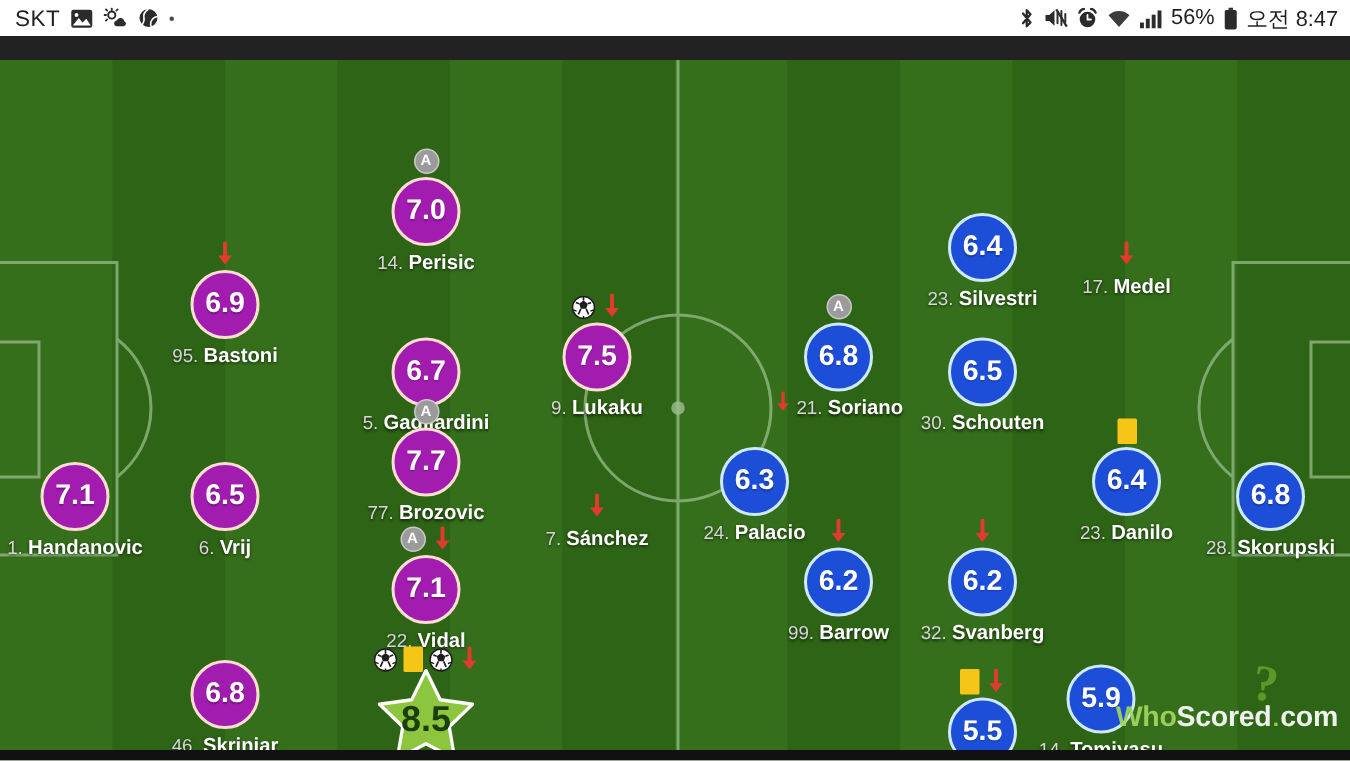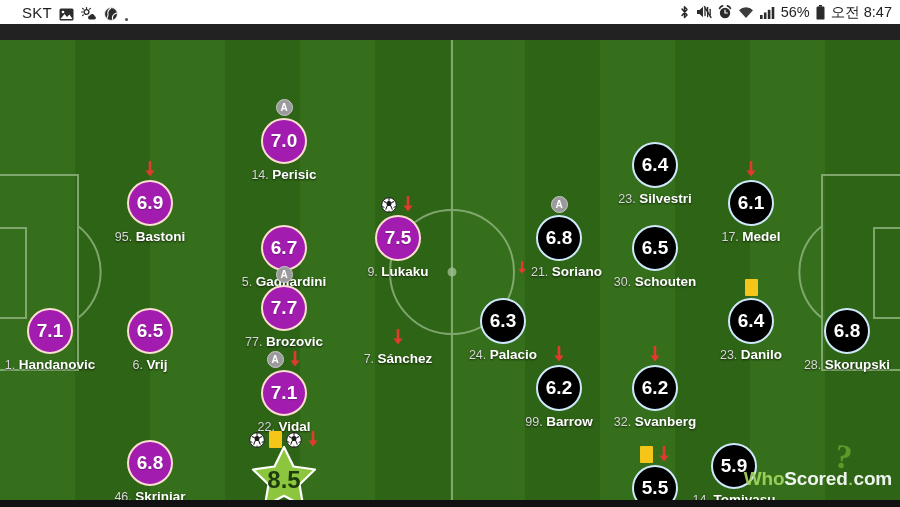--- a/index.html
+++ b/index.html
@@ -14,21 +14,21 @@
 
   
   .statusbar {
     position: absolute; top: 0; left: 0;
     width: 900px; height: 24px;
     background: #ffffff;
     display: flex; align-items: center;
     padding: 0 8px 0 10px;
     color: #1b1b1b;
   }
-  .sb-left { display: flex; align-items: flex-end; gap: 7px; margin-left: 12px; }
+  .sb-left { display: flex; align-items: center; gap: 7px; }
   .sb-right { margin-left: auto; display: flex; align-items: center; gap: 6px; }
   .carrier { font-size: 15px; letter-spacing: .3px; color: #1f1f1f; }
   .sb-ico { display: inline-flex; align-items: center; justify-content: center; line-height: 1; color: #2b2b2b; }
   .sb-ico svg { display: block; }
   .sb-text { font-size: 14.5px; color: #1f1f1f; white-space: nowrap; }
   .sb-dot { width: 3px; height: 3px; border-radius: 50%; background: #4a4a4a; display: inline-block; }
 
   
   .appbar {
     position: absolute; top: 24px; left: 0;
@@ -81,21 +81,21 @@
   }
   .bubble {
     width: 46px; height: 46px; border-radius: 50%;
     margin: 0 auto;
     display: flex; align-items: center; justify-content: center;
     font-size: 19px; font-weight: bold; color: #ffffff;
     border: 2px solid #fdf3ec;
     text-shadow: 0 1px 1px rgba(0,0,0,.25);
   }
   .bubble.home { background: #a21caf; border-color: #fbdfd0; }
-  .bubble.away { background: #000000; border-color: #cfe9fb; }
+  .bubble.away { background: #1d4ed8; border-color: #cfe9fb; }
 
   .star-wrap {
     position: relative; width: 66px; height: 62px; margin: -4px auto 0;
     display: flex; align-items: center; justify-content: center;
   }
   .star-wrap svg { position: absolute; top: 0; left: 0; }
   .star-val {
     position: relative; z-index: 2;
     font-size: 24px; font-weight: bold; color: #1d3d0c;
     margin-top: 6px;
@@ -504,23 +504,20 @@
             <span>5.5</span>
           </div>
         </div>
         <div class="player" style="left: 751px; top: 120px;">
           <div class="badges">
             <span class="subout"><svg width="14" height="18" viewBox="0 0 14 18">
                 <path d="M7 1 L7 11" stroke="#e23b2e" stroke-width="2.6" stroke-linecap="round"></path>
                 <path d="M2.4 9.4 L7 15.4 L11.6 9.4 Z" fill="#e23b2e"></path>
               </svg></span>
           </div>
-          <div class="bubble away">
-            <span>6.1</span>
-          </div>
           <div class="name-row">
             <div class="pname"><span class="pnum">17. </span>Medel</div>
           </div>
         </div>
         <div class="player" style="left: 751px; top: 238px;">
           <div class="badges">
             <span class="ycard"></span>
           </div>
           <div class="bubble away">
             <span>6.4</span>

